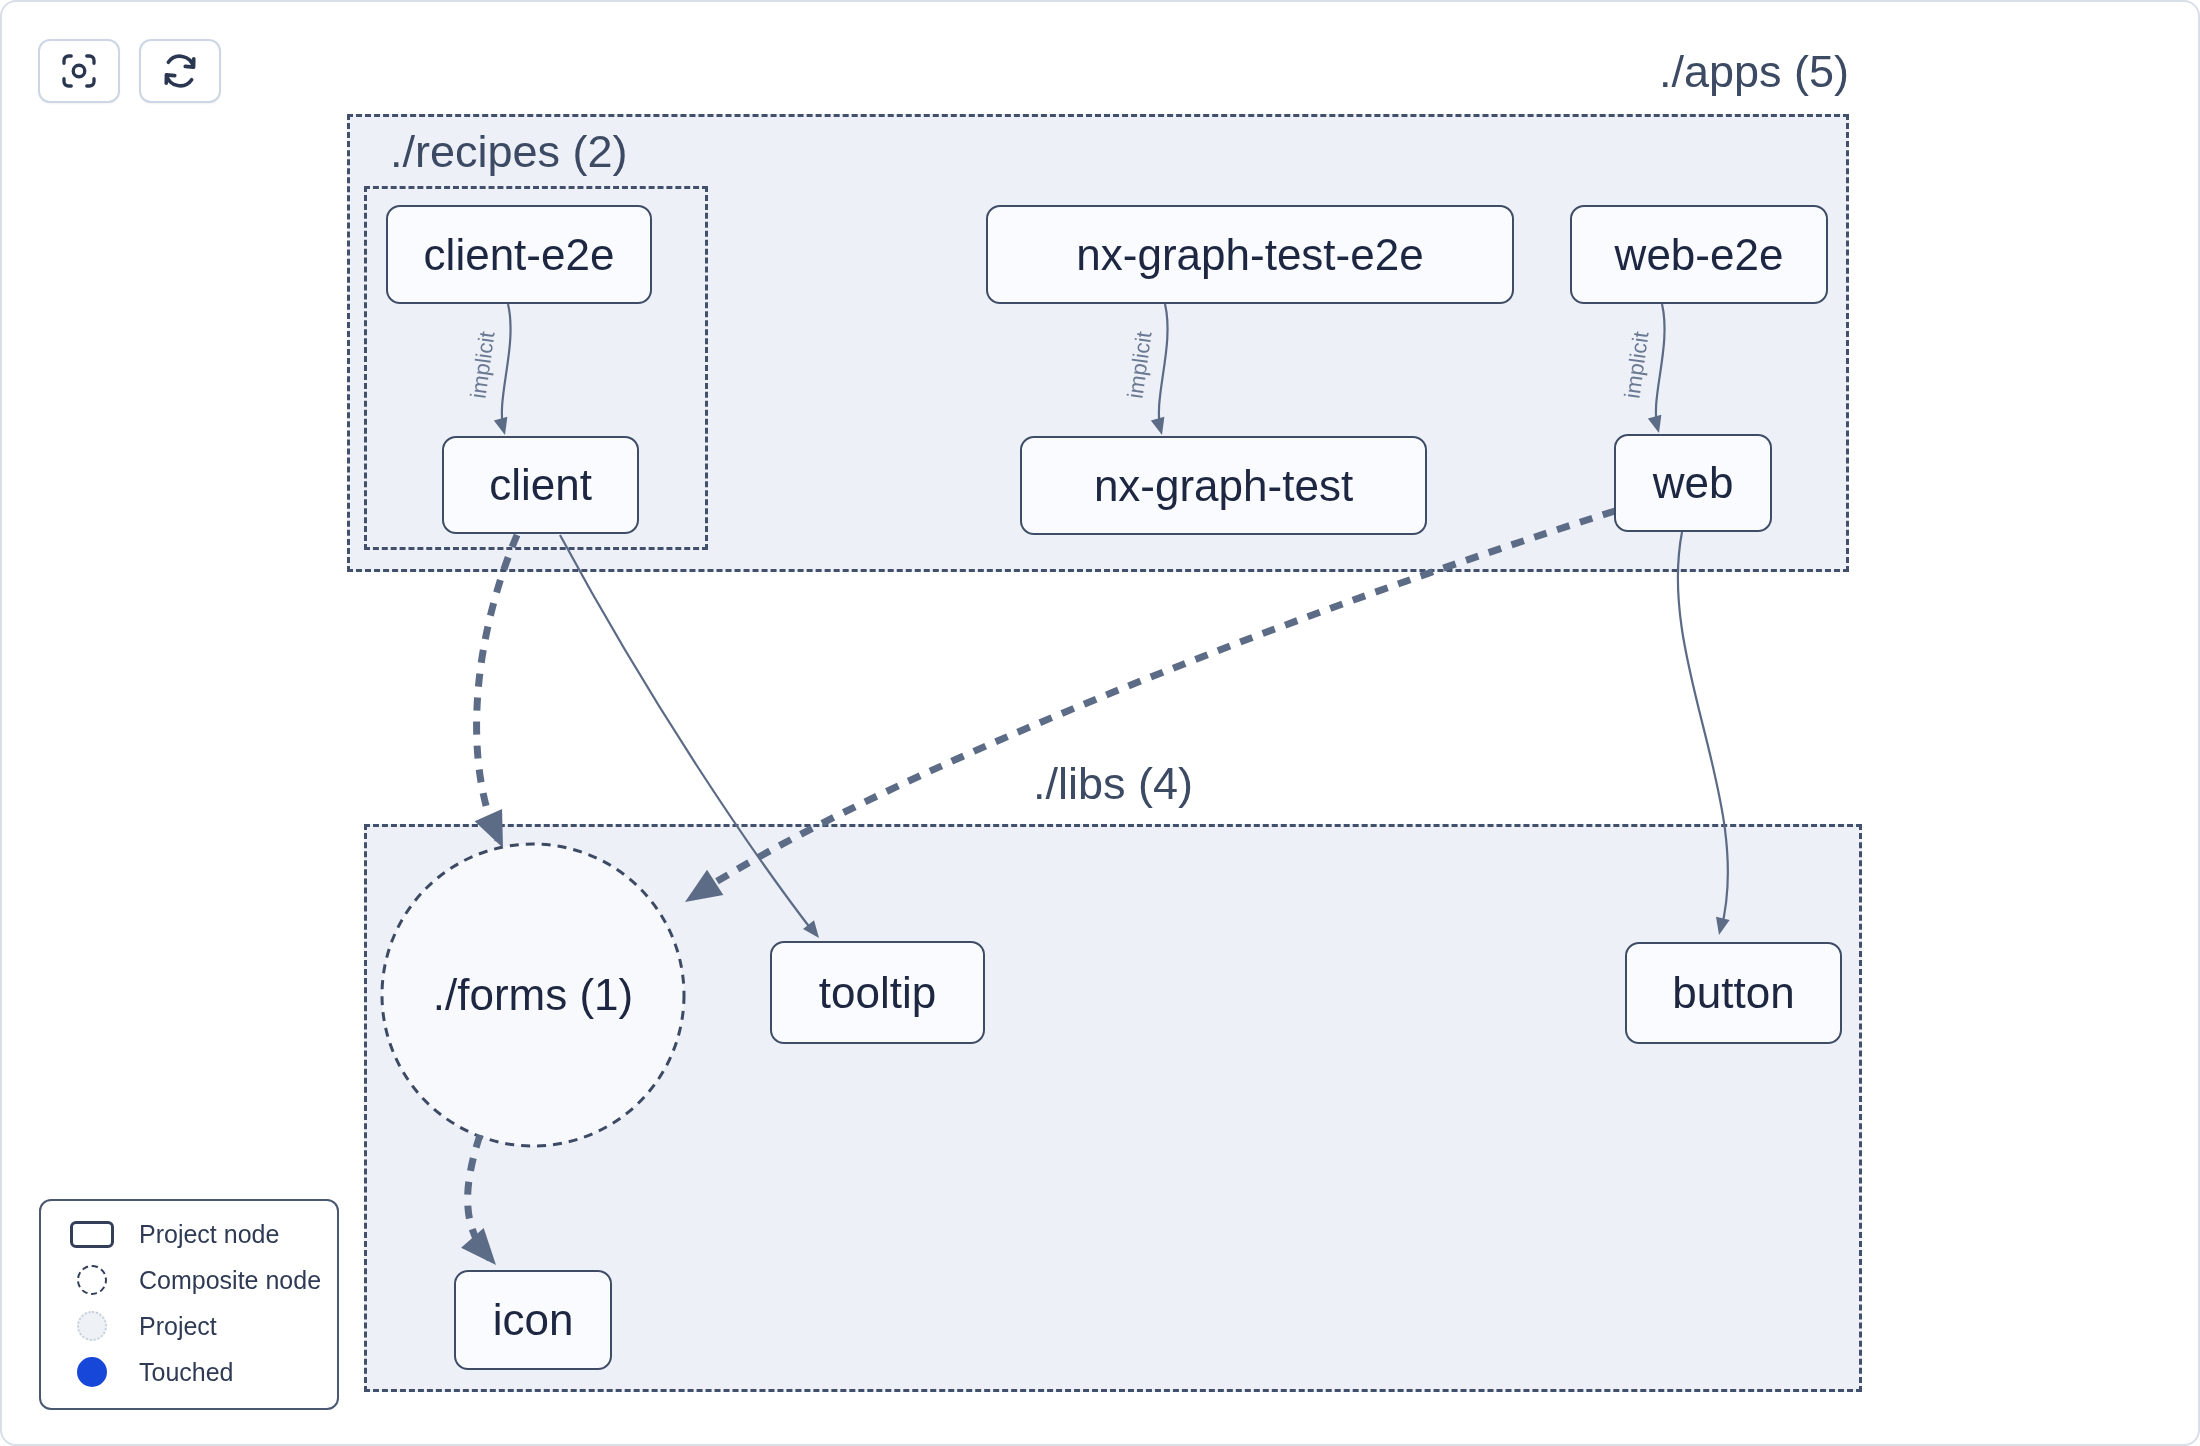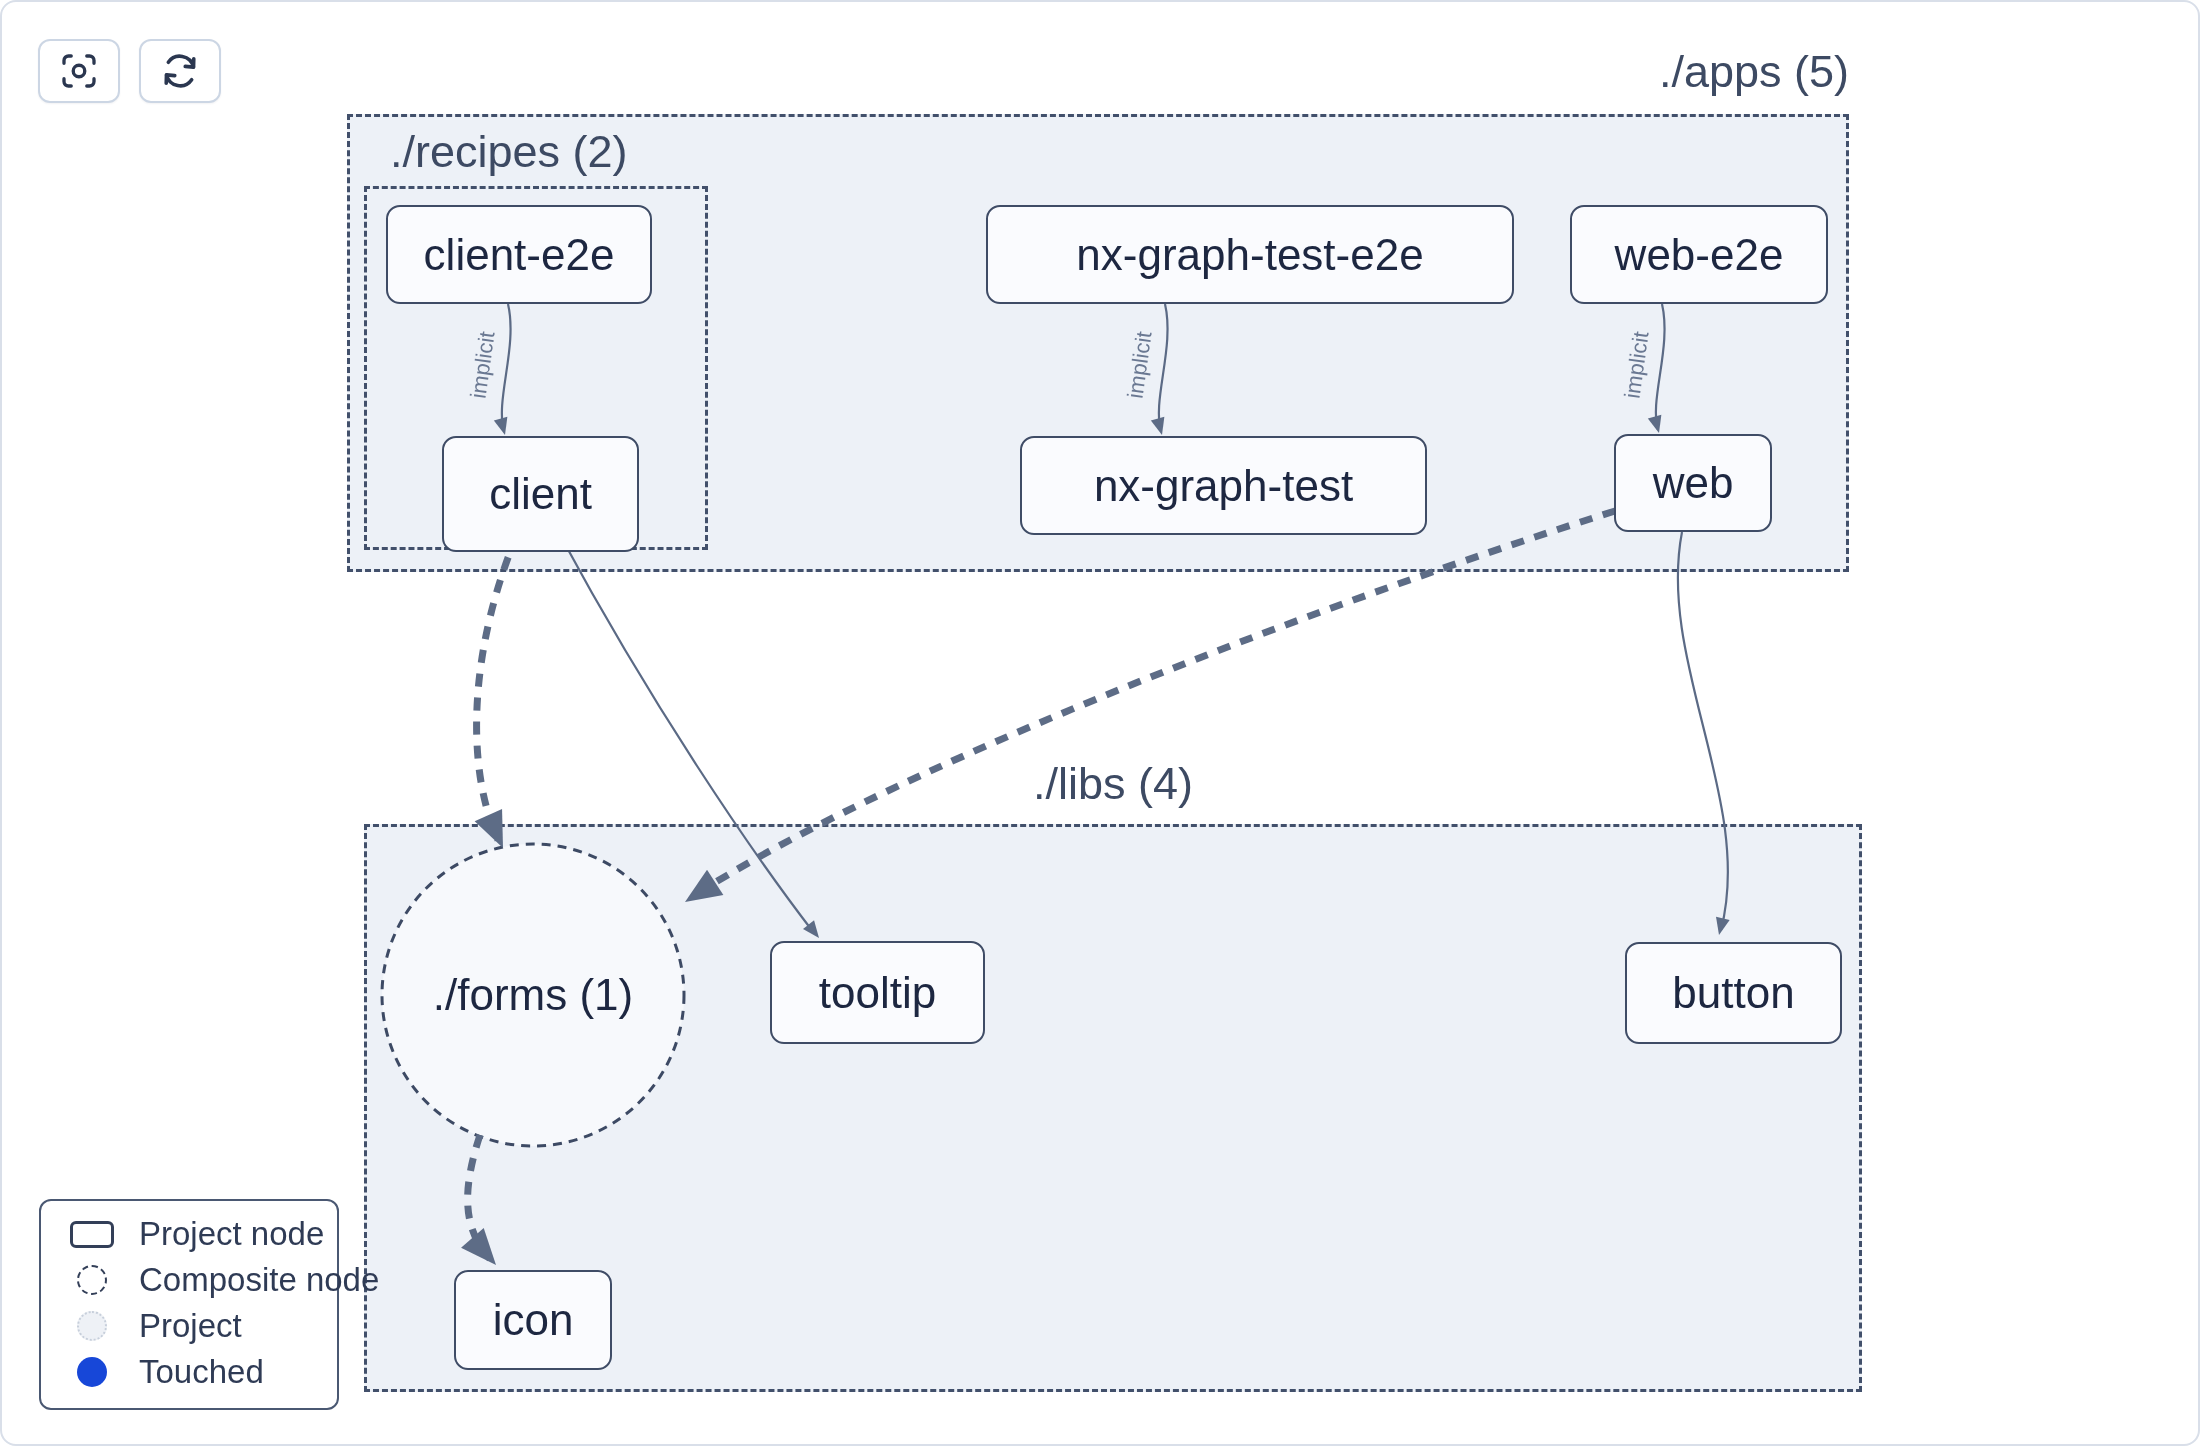--- a/index.html
+++ b/index.html
@@ -18,21 +18,21 @@
   .label-recipes{left:388px;top:124px;}
   .label-libs{left:362px;top:756px;width:1498px;text-align:center;}
 
   
   .node{position:absolute;display:flex;align-items:center;justify-content:center;
     background:#fafbfe;border:2px solid #3f4c66;border-radius:14px;
     font-size:44px;color:#1d2741;box-sizing:border-box;white-space:nowrap;}
   .n-client-e2e{left:384px;top:203px;width:266px;height:99px;}
   .n-nx-graph-test-e2e{left:956px;top:203px;width:528px;height:99px;margin-left:28px;}
   .n-web-e2e{left:1568px;top:203px;width:258px;height:99px;}
-  .n-client{left:440px;top:434px;width:197px;height:116px;}
+  .n-client{left:440px;top:434px;width:197px;height:98px;}
   .n-nx-graph-test{left:1018px;top:434px;width:407px;height:99px;}
   .n-web{left:1612px;top:432px;width:158px;height:98px;}
   .n-tooltip{left:768px;top:939px;width:215px;height:103px;}
   .n-button{left:1623px;top:940px;width:217px;height:102px;text-align:center;}
   .n-icon{left:452px;top:1268px;width:158px;height:100px;}
 
   
   .overlay{position:absolute;left:0;top:0;width:2200px;height:1446px;}
   .edge-thin{fill:none;stroke:#5b6a85;stroke-width:2.2;}
   .edge-thick{fill:none;stroke:#5d6c86;stroke-width:7;stroke-dasharray:13 11;}
@@ -46,21 +46,21 @@
     border-radius:12px;display:flex;align-items:center;justify-content:center;box-sizing:border-box;
     box-shadow:0 1px 2px rgba(30,40,70,.06);cursor:pointer;}
   .btn-focus{left:36px;top:37px;}
   .btn-refresh{left:137px;top:37px;}
 
   
   .legend{position:absolute;left:37px;top:1197px;width:300px;height:211px;background:#fff;
     border:2px solid #4a5872;border-radius:12px;box-sizing:border-box;padding-top:10px;}
   .legend-row{display:flex;align-items:center;height:46px;padding-left:26px;}
   .legend-icon-wrap{width:50px;display:flex;align-items:center;justify-content:center;flex:0 0 50px;}
-  .legend-text{margin-left:22px;font-size:33px;color:#2f3b55;white-space:nowrap;}
+  .legend-text{margin-left:22px;font-size:25px;color:#2f3b55;white-space:nowrap;}
   .lg-rect{width:44px;height:27px;border:3px solid #333f58;border-radius:6px;background:#fff;box-sizing:border-box;}
   .lg-circle-dashed{width:30px;height:30px;border:2.5px dashed #333f58;border-radius:50%;box-sizing:border-box;}
   .lg-circle-dotted{width:30px;height:30px;border:2.5px dotted #c7cfdb;border-radius:50%;background:#eef1f6;box-sizing:border-box;}
   .lg-circle-blue{width:30px;height:30px;border-radius:50%;background:#1747d8;}
 </style>
 </head>
 <body>
 
 <div class="page">
 

